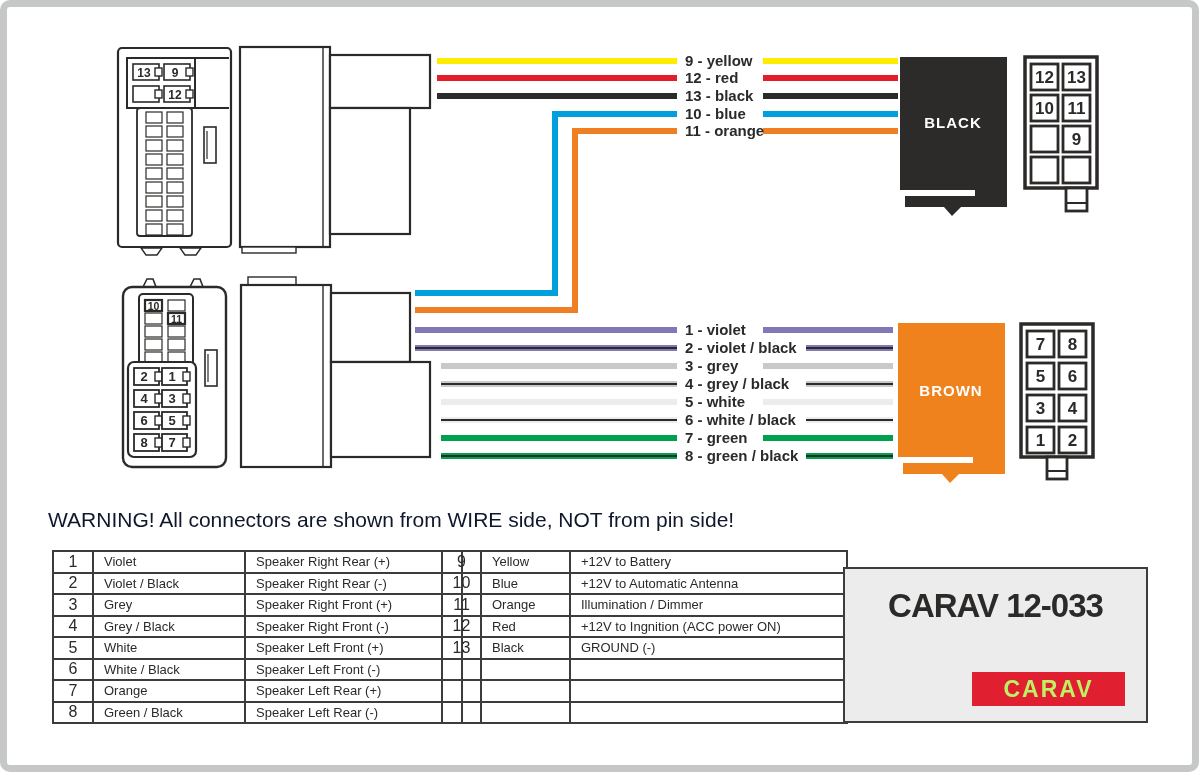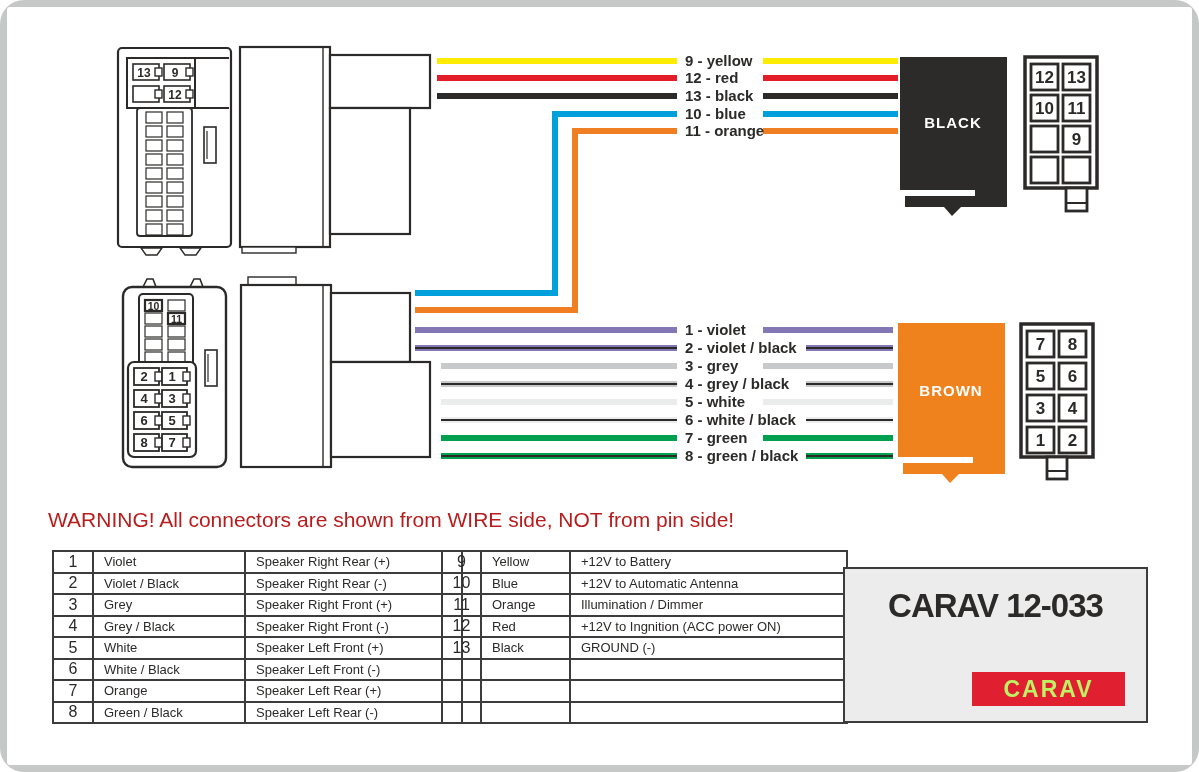--- a/index.html
+++ b/index.html
@@ -1,26 +1,26 @@
 <!DOCTYPE html>
 <html><head>
 <meta charset="utf-8">
 <style>
   html,body{margin:0;padding:0;background:#ffffff;}
   .page{position:relative;width:1199px;height:772px;background:#ffffff;overflow:hidden;
-        font-family:"Liberation Sans",sans-serif;color:#2b2a29;border-radius:24px;}
+        font-family:"Liberation Sans",sans-serif;color:#2b2a29;}
   .frame{position:absolute;inset:0;border:7px solid #c5c8c7;border-radius:10px;pointer-events:none;z-index:50;}
   svg text{font-family:"Liberation Sans",sans-serif;}
   .wl{font-weight:bold;font-size:15px;fill:#2b2a29;}
   .pn12{font-weight:bold;font-size:12px;fill:#2b2a29;text-anchor:middle;}
   .pn13{font-weight:bold;font-size:13px;fill:#2b2a29;text-anchor:middle;}
   .pn10{font-weight:bold;font-size:10.5px;fill:#2b2a29;text-anchor:middle;}
   .pn17{font-weight:bold;font-size:17px;fill:#2b2a29;text-anchor:middle;}
   .blocklbl{font-weight:bold;font-size:15px;fill:#ffffff;text-anchor:middle;letter-spacing:1px;}
-  .warning{position:absolute;left:48px;top:508px;font-size:21px;color:#b91c1c;white-space:nowrap;}
+  .warning{position:absolute;left:48px;top:508px;font-size:21px;color:#0f172a;white-space:nowrap;}
   table.pins{position:absolute;top:550px;border-collapse:collapse;table-layout:fixed;}
   table.pins td{border:2px solid #3c3c3c;height:19.5px;font-size:13px;padding:0 0 0 10px;
                 overflow:hidden;white-space:nowrap;}
   table.pins td.n{text-align:center;font-size:16px;padding:0;}
   .tleft{left:52px;width:383px;}
   .tright{left:441px;width:379px;}
   .tleft td.n{width:38px;} .tleft td.c{width:140px;} .tleft td.f{width:205px;}
   .tright td.n{width:37px;} .tright td.c{width:77px;} .tright td.f{width:265px;}
   .caravbox{position:absolute;left:843px;top:567px;width:305px;height:156px;background:#ececec;
             border:2px solid #3c3c3c;box-sizing:border-box;}

